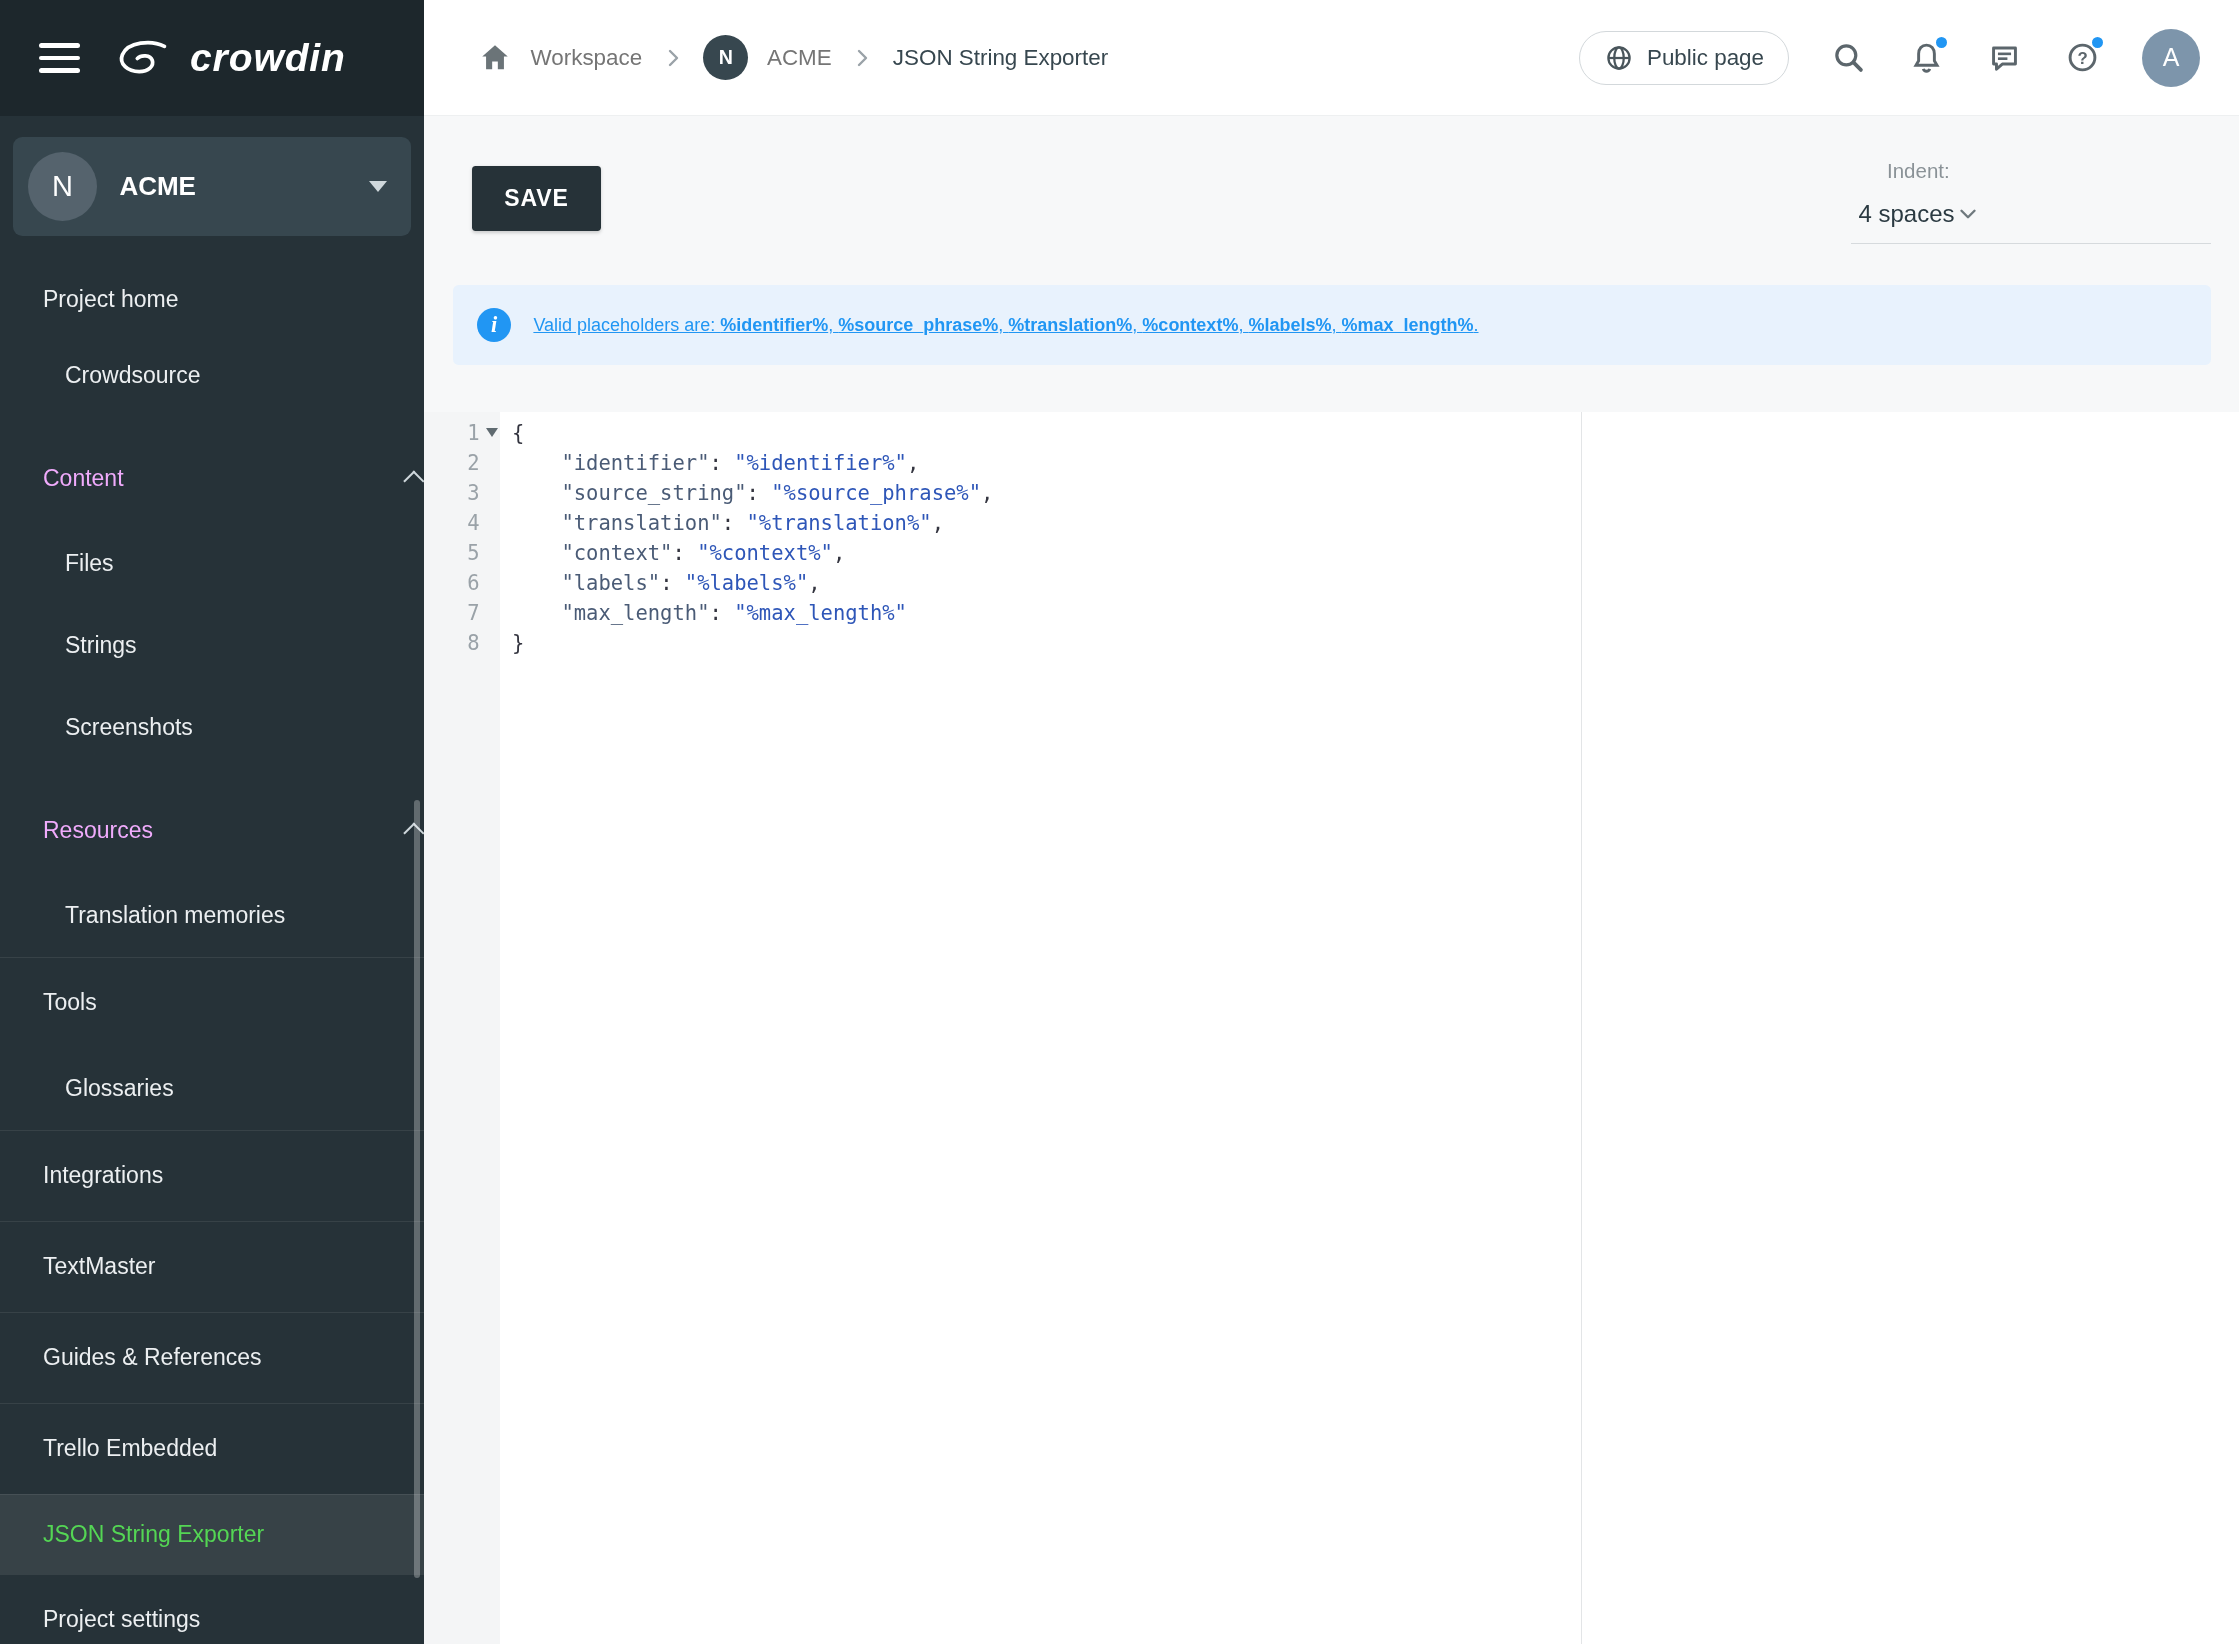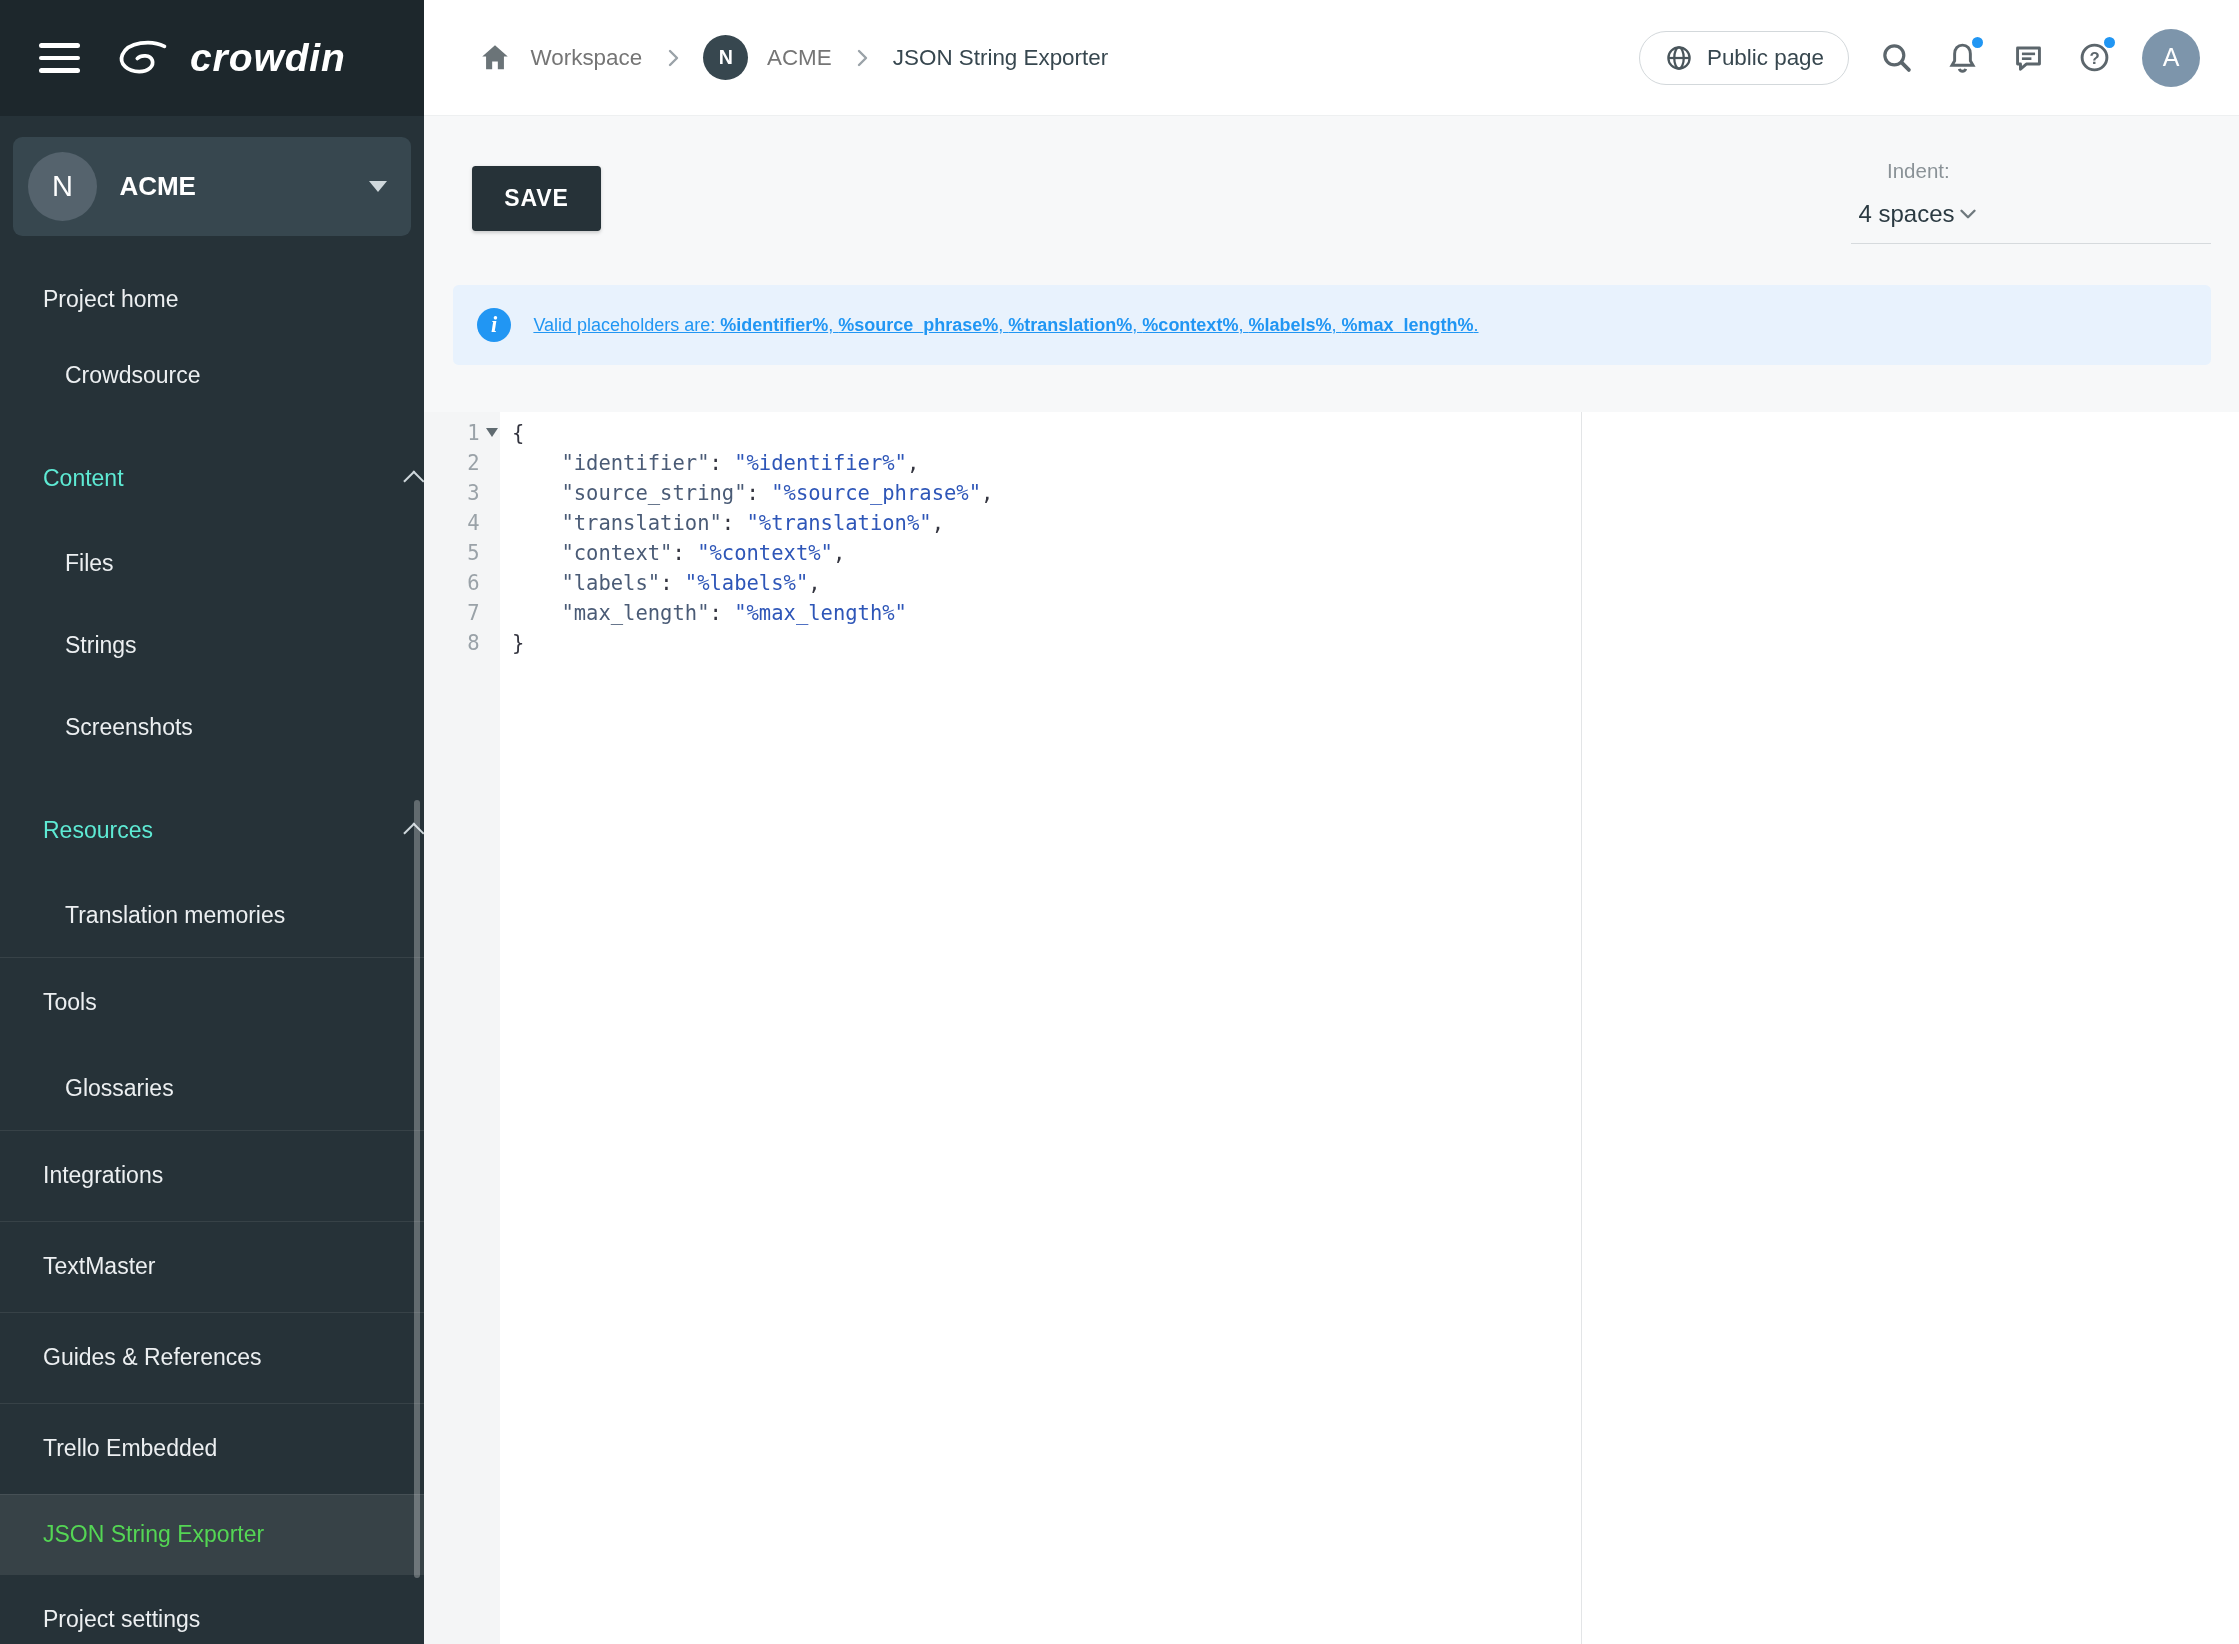--- a/index.html
+++ b/index.html
@@ -19,33 +19,33 @@
   .hamburger{width:41px;height:30px;display:flex;flex-direction:column;justify-content:space-between;cursor:pointer;}
   .hamburger span{display:block;height:4.7px;background:#fff;border-radius:2.8px;}
   .logo{display:flex;align-items:center;margin-left:32px;gap:18px;}
   .logo-text{font-size:39px;font-weight:bold;font-style:italic;color:#fff;letter-spacing:0.9px;}
   .proj{margin:20.5px 13px 28px 13px;height:99px;background:var(--selector-bg);border-radius:9.3px;display:flex;align-items:center;padding:0 24px 0 15px;cursor:pointer;}
   .proj-avatar{width:69px;height:69px;border-radius:50%;background:#55636d;color:#fff;font-size:29px;display:flex;align-items:center;justify-content:center;flex:0 0 auto;}
   .proj-name{margin-left:22.4px;font-size:26px;font-weight:bold;color:#fff;flex:1;}
   .proj-caret{width:0;height:0;border-left:9.3px solid transparent;border-right:9.3px solid transparent;border-top:11.2px solid #cfd8dc;}
   .nav-item{display:flex;align-items:center;height:71px;padding-left:43px;font-size:23px;color:#eceff1;cursor:pointer;position:relative;}
   .nav-item.sub{padding-left:65px;height:82px;}
-  .nav-item.section{height:89px;margin-top:17px;justify-content:space-between;color:#5eead4;}
+  .nav-item.section{height:89px;margin-top:17px;justify-content:space-between;color:#f0abfc;}
   .nav-item.group{height:91px;border-top:0.9px solid rgba(255,255,255,0.08);}
   .nav-item.active{background:rgba(255,255,255,0.08);color:var(--active-green);height:80px;}
   .chev-up{width:15px;height:15px;border-left:2.8px solid #cfd8dc;border-top:2.8px solid #cfd8dc;transform:rotate(45deg) translateY(3.7px);}
   .sb-scroll{position:absolute;right:3.7px;top:800px;width:6.5px;height:778px;background:rgba(255,255,255,0.28);border-radius:3.7px;}
   
   .topbar{position:absolute;left:424px;top:0;width:1815px;height:116px;background:#fff;display:flex;align-items:center;padding:0 39px 0 54px;border-bottom:0.9px solid #eef0f1;}
   .crumbs{display:flex;align-items:center;gap:18.6px;}
   .crumb{font-size:22.4px;color:#757575;cursor:pointer;}
   .crumb-sep{display:flex;align-items:center;}
   .crumb-avatar{width:45px;height:45px;border-radius:50%;background:#37474f;color:#fff;font-size:19.6px;font-weight:bold;display:flex;align-items:center;justify-content:center;}
   .page-title{font-size:22.4px;color:#37474f;font-weight:500;}
-  .top-right{margin-left:auto;display:flex;align-items:center;gap:29px;}
+  .top-right{margin-left:auto;display:flex;align-items:center;gap:41px;}
   .pill{height:54px;border:1.9px solid #d3d8db;border-radius:28px;display:flex;align-items:center;gap:13px;padding:0 24px;font-size:22.4px;color:#37474f;background:#fff;cursor:pointer;white-space:nowrap;}
   .icon-btn{position:relative;width:37px;height:37px;display:flex;align-items:center;justify-content:center;cursor:pointer;}
   .dot{position:absolute;top:-3.7px;right:-3.7px;width:15px;height:15px;background:var(--accent-blue);border:2.8px solid #fff;border-radius:50%;}
   .user-avatar{width:58px;height:58px;border-radius:50%;background:var(--avatar-bg);color:#fff;font-size:25px;display:flex;align-items:center;justify-content:center;cursor:pointer;}
   
   .main{position:absolute;left:424px;top:116px;right:0;bottom:0;background:#f7f8f9;}
   .toolbar{padding:50px 28px 0 29px;margin-left:19px;}
   .save-btn{background:var(--save-bg);color:#fff;border:none;border-radius:3.7px;width:129px;height:65px;font-size:23px;font-weight:600;letter-spacing:0.9px;font-family:"Liberation Sans",sans-serif;cursor:pointer;box-shadow:0 1.9px 3.7px rgba(0,0,0,0.18);}
   .indent{position:absolute;top:43px;right:28px;width:360px;}
   .indent-label{font-size:20.5px;color:#8a9297;margin-left:36px;}

